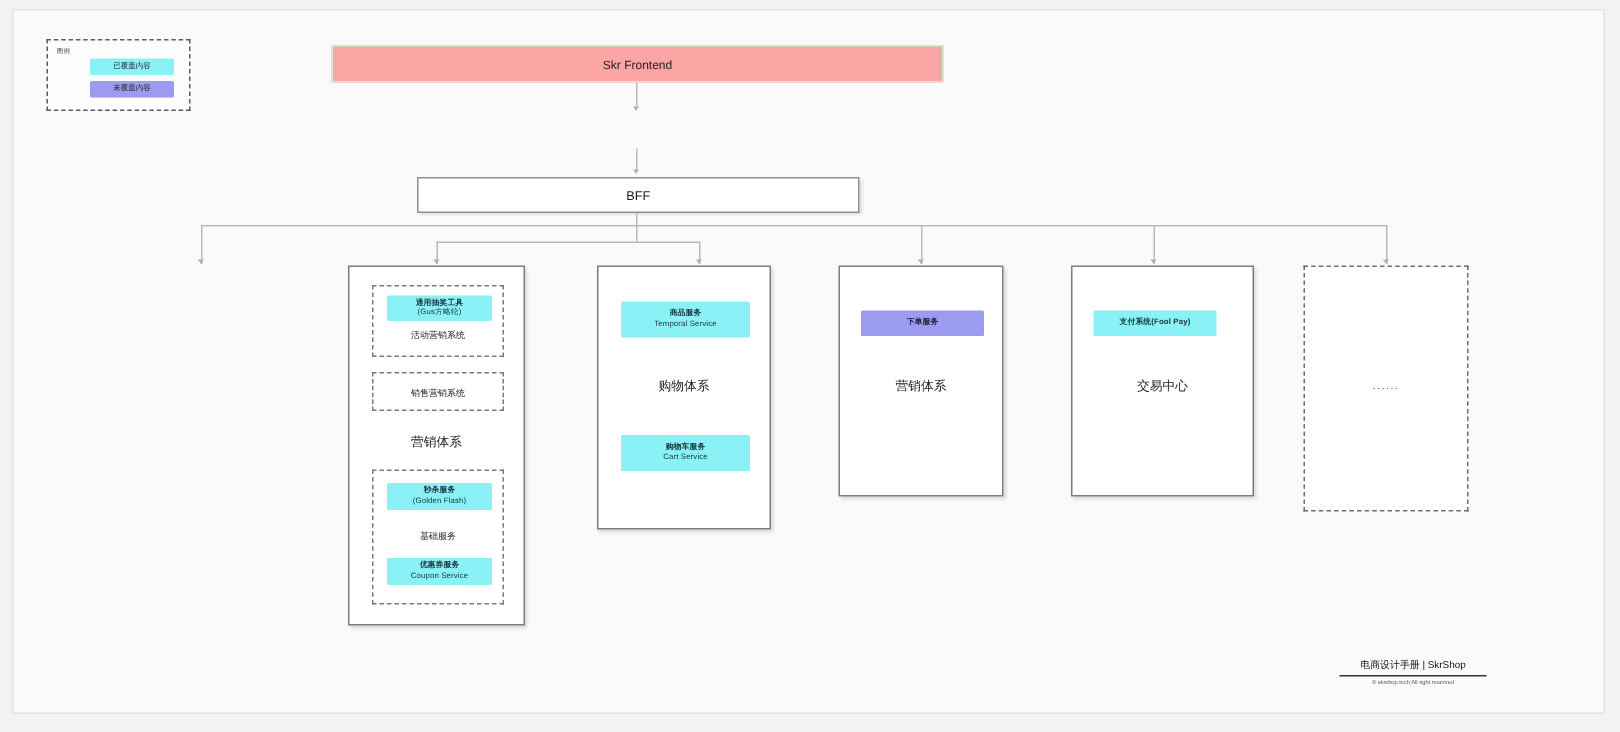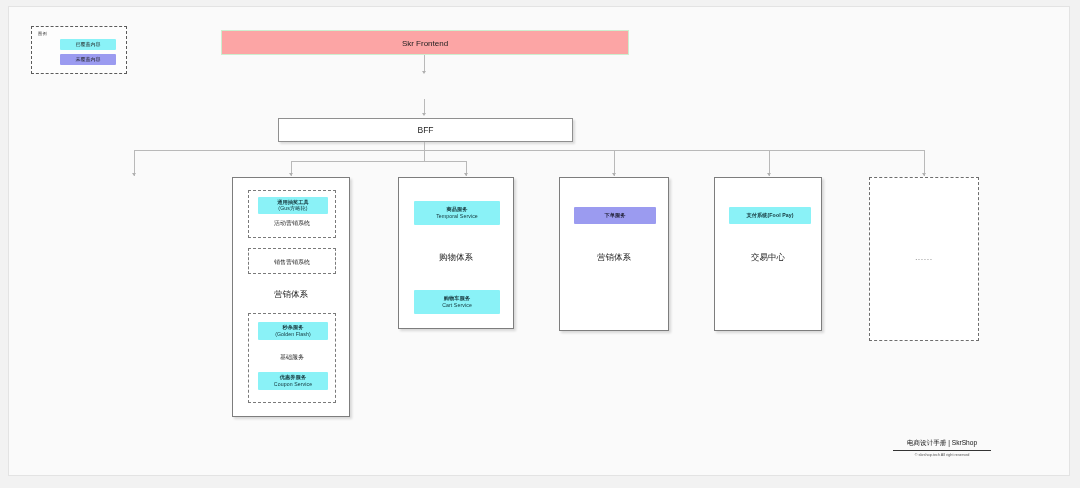--- a/index.html
+++ b/index.html
@@ -182,40 +182,40 @@
         <span class="en">(Golden Flash)</span>
       </div>
       <div class="sub-title" style="top:39px;">基础服务</div>
       <div class="chip cyan" style="left:9px;top:58px;width:70px;height:18px;">
         <span class="cn">优惠券服务</span>
         <span class="en">Coupon Service</span>
       </div>
     </div>
   </div>
 
-  <div class="domain solid" style="left:389px;top:170px;width:116px;height:152px;">
+  <div class="domain solid" style="left:389px;top:170px;width:116px;height:176px;">
     <div class="chip cyan" style="left:15px;top:23px;width:86px;height:24px;">
       <span class="cn">商品服务</span>
       <span class="en">Temporal Service</span>
     </div>
     <div class="dom-title" style="top:74px;">购物体系</div>
     <div class="chip cyan" style="left:15px;top:112px;width:86px;height:24px;">
       <span class="cn">购物车服务</span>
       <span class="en">Cart Service</span>
     </div>
   </div>
 
   <div class="domain solid" style="left:550px;top:170px;width:110px;height:154px;">
     <div class="chip purple" style="left:14px;top:29px;width:82px;height:17px;">
       <span class="cn">下单服务</span>
     </div>
     <div class="dom-title" style="top:74px;">营销体系</div>
   </div>
 
-  <div class="domain solid" style="left:705px;top:170px;width:108px;height:154px;">
+  <div class="domain solid" style="left:705px;top:170px;width:122px;height:154px;">
     <div class="chip cyan" style="left:14px;top:29px;width:82px;height:17px;">
       <span class="cn">支付系统(Fool Pay)</span>
     </div>
     <div class="dom-title" style="top:74px;">交易中心</div>
   </div>
 
   <div class="domain dashed" style="left:860px;top:170px;width:110px;height:164px;">
     <div class="ellipsis">......</div>
   </div>
 

